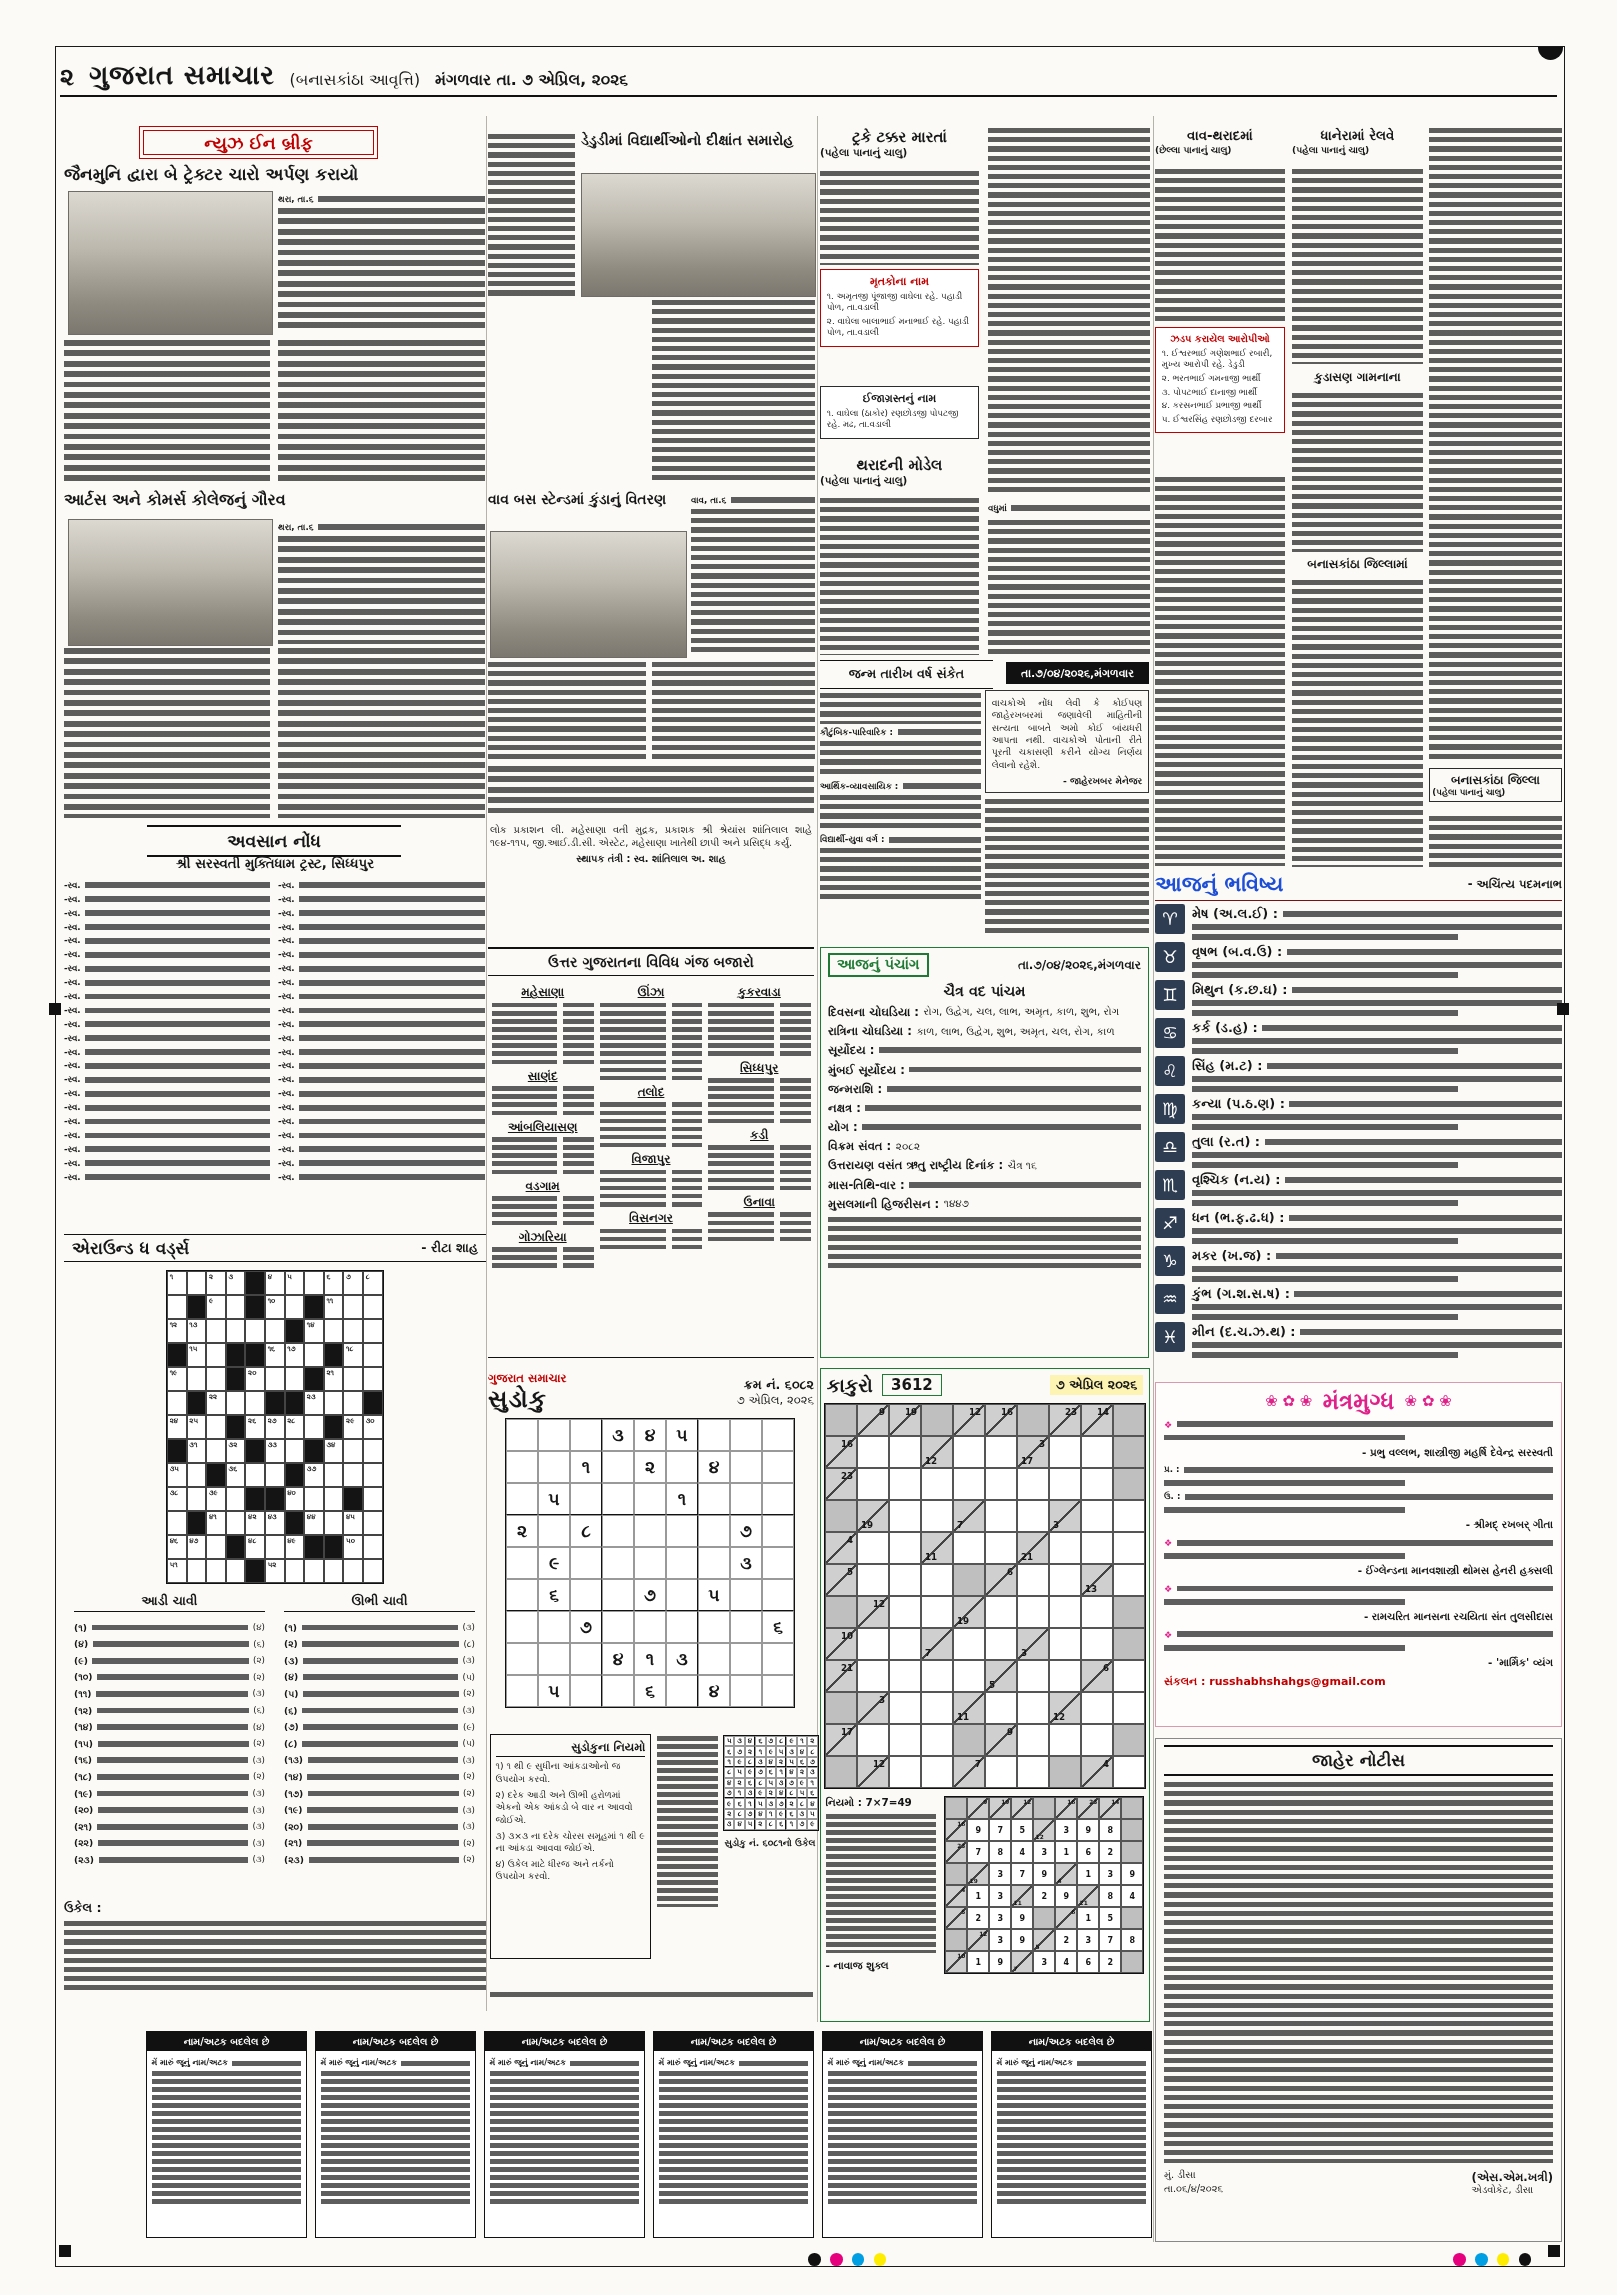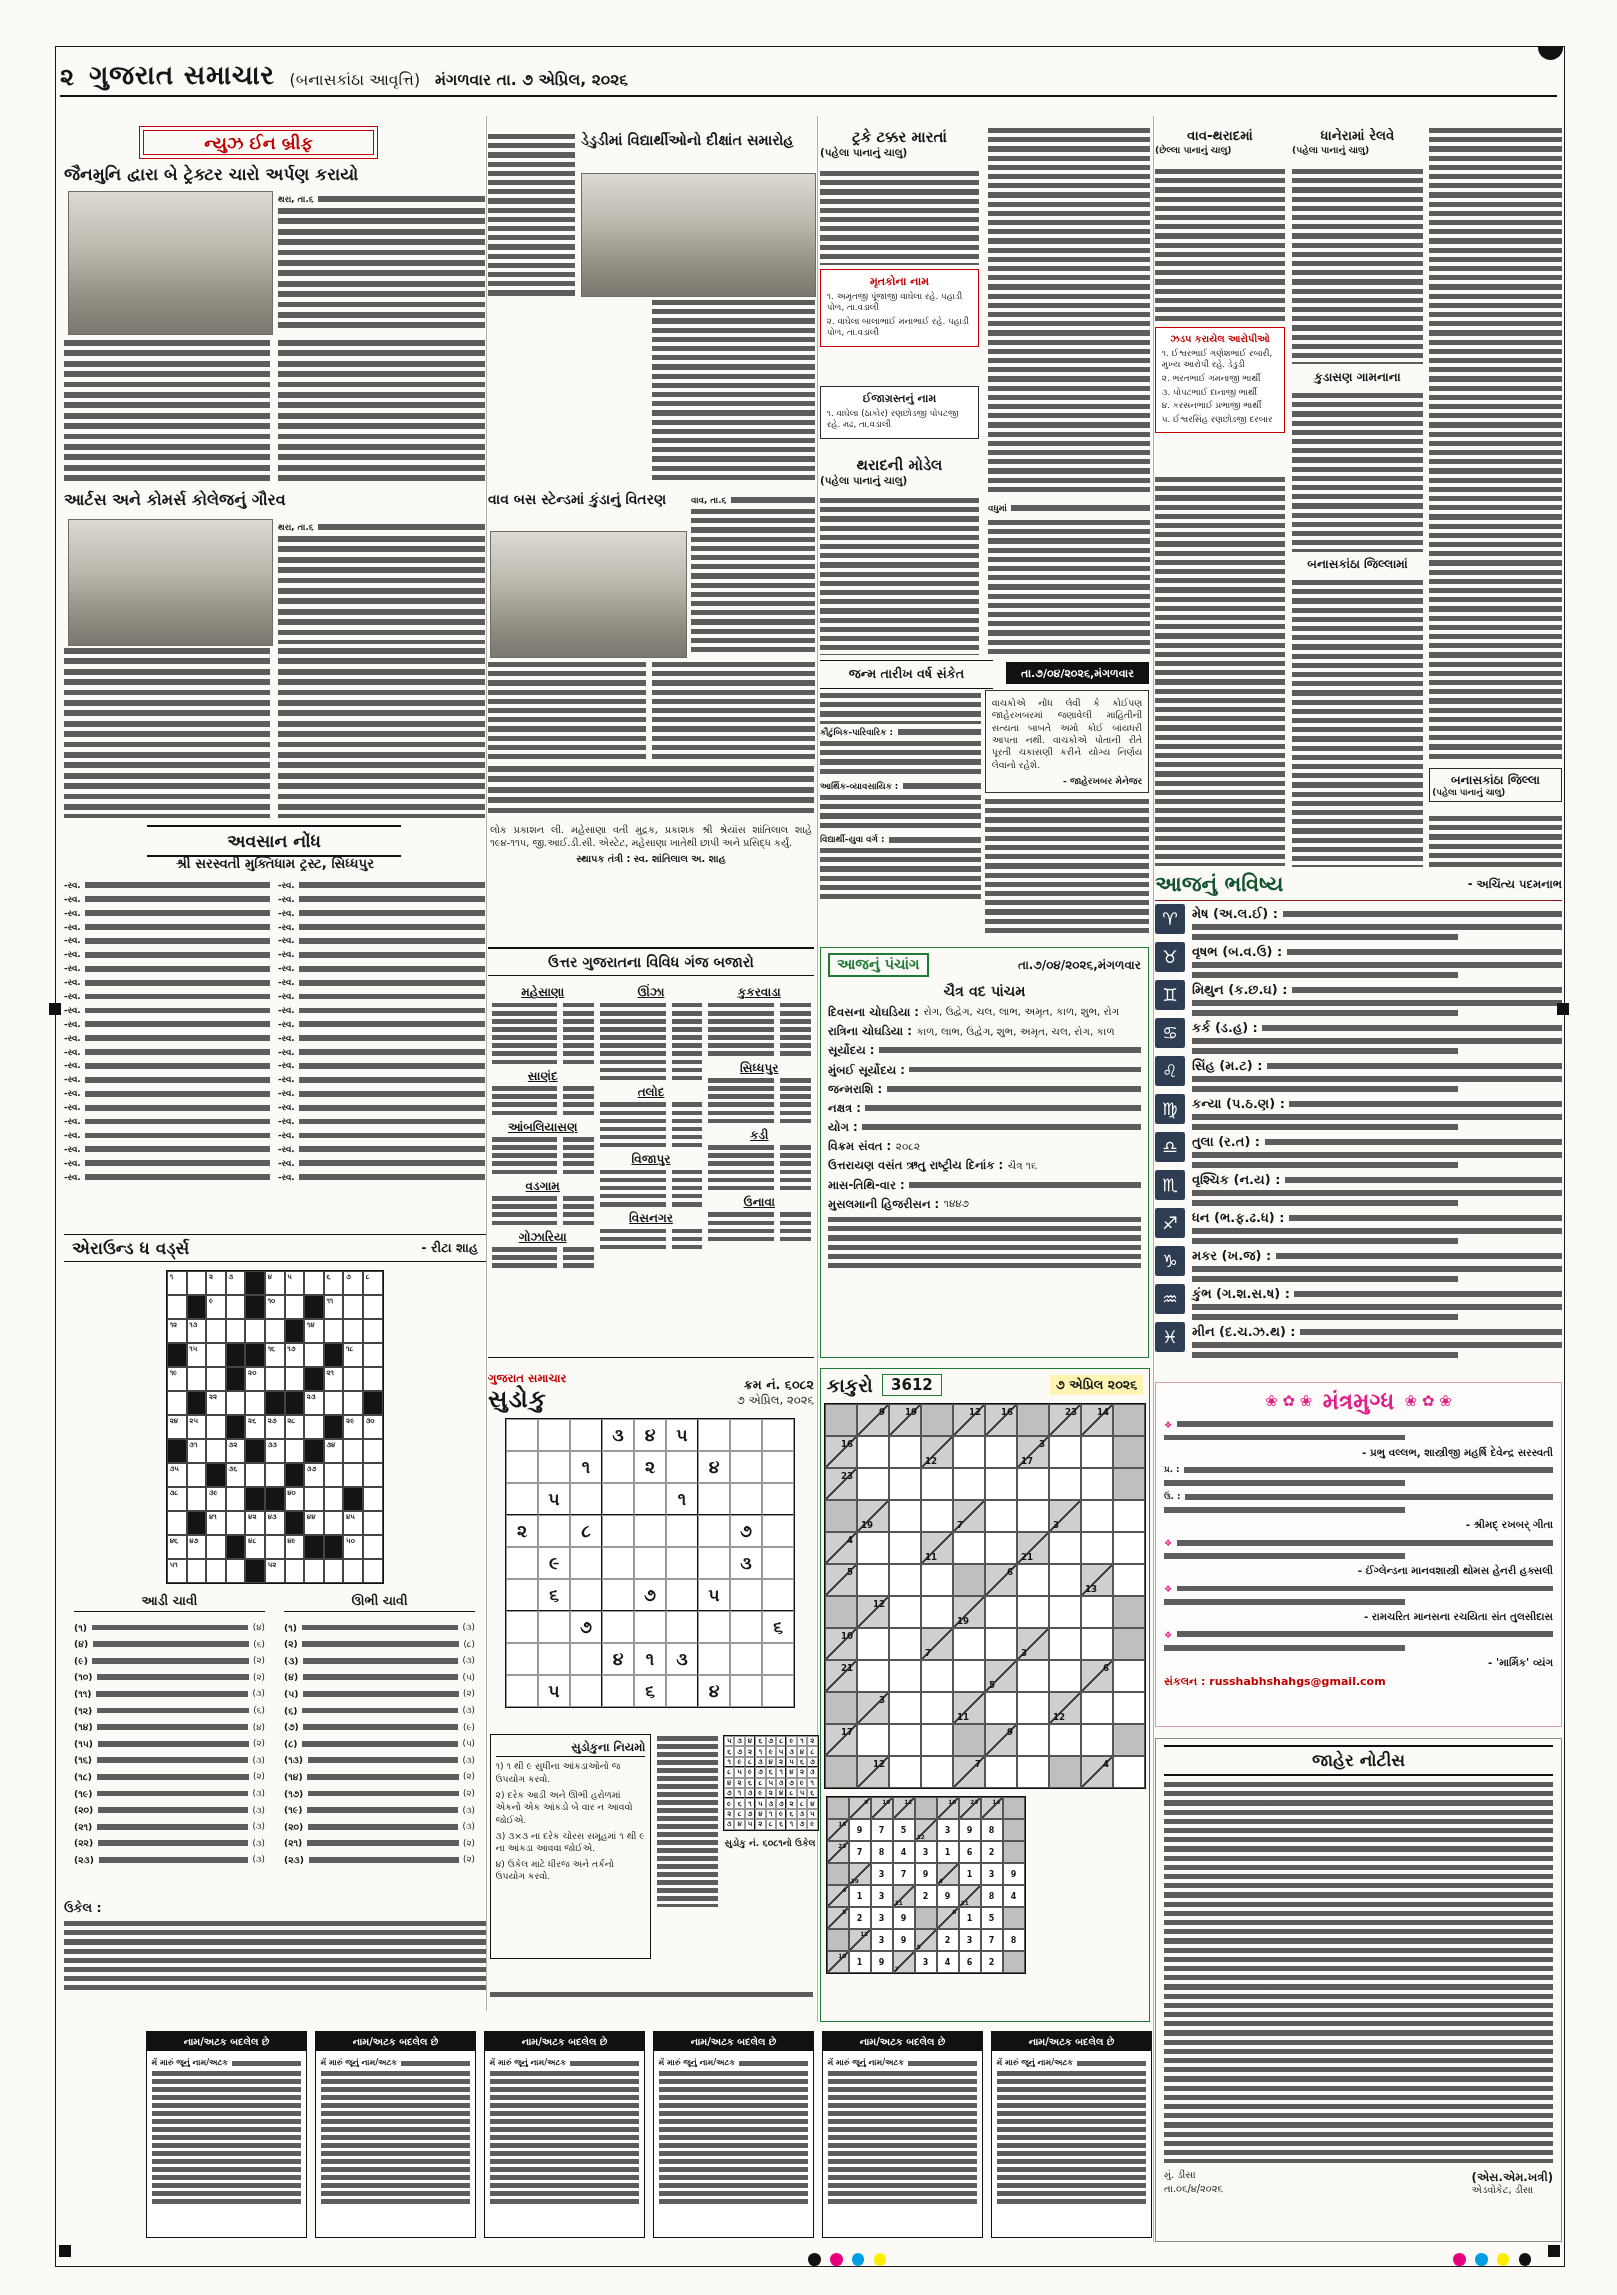--- a/index.html
+++ b/index.html
@@ -102,21 +102,21 @@
   #disclaimer .dsign{text-align:right;font-weight:bold;margin-top:3.5px}
   
   #imprint{font-size:9.8px;line-height:1.35;text-align:justify}
   #imprint .founder{font-weight:bold;margin-top:2.3px;text-align:center}
   
   .secthead{font-weight:bold;text-align:center}
   .contbox{border:1.2px solid #2b2b2b;text-align:center;padding:3.5px 2.3px;box-sizing:border-box}
   
   #horo{left:1155px;top:872px;width:407px;height:493px}
   #horo-head{display:flex;align-items:center;justify-content:space-between;border-bottom:1.7px solid #7a1010;padding-bottom:3.5px}
-  #horo-title{color:#14532d;font-weight:bold;font-size:21px}
+  #horo-title{color:#1d4ed8;font-weight:bold;font-size:21px}
   #horo-credit{font-weight:bold;font-size:11.6px}
   .hrow{display:flex;gap:7px;align-items:flex-start;height:38px;box-sizing:border-box;padding-top:3.5px}
   .hicon{width:30px;height:30px;background:#2e3d52;color:#fff;display:flex;align-items:center;justify-content:center;font-size:17.3px;border-radius:2.3px;flex:none}
   .htxt{flex:1}
   .htxt .tline{margin:1.7px 0}
   .htxt b{font-size:13px}
   
   #mantra{left:1155px;top:1382px;width:407px;height:345px;border:1.2px solid #d89aae;box-sizing:border-box;padding:4.6px 8px;background:#fffdfb}
   #mantra-head{display:flex;align-items:center;justify-content:center;gap:10.4px}
   #mantra-title{color:#e0218a;font-weight:bold;font-size:23px}
@@ -1495,20 +1495,25 @@
         </div>
         <div class="kcell kemp"></div>
         <div class="kcell kemp"></div>
         <div class="kcell kblk"></div>
         <div class="kcell kclue">
           <span class="kr">4</span>
         </div>
         <div class="kcell kemp"></div>
       </div>
     <div style="display:flex;gap:8px;padding:7px 4.6px 0">
+      <div style="width:116px">
+        <b style="font-size:10.4px">નિયમો : 7×7=49</b>
+        <div class="greek g14" style="height:139px;margin-top:4.6px"></div>
+        <div style="font-weight:bold;font-size:10.4px;margin-top:5.8px">- નાવાજ શુક્લ</div>
+      </div>
       <div class="kgrid ksmall" id="kak-sol" style="grid-template-columns: repeat(9, 22px); grid-auto-rows: 22px;">
           <div class="kcell kblk"></div>
           <div class="kcell kclue">
             <span class="kr">9</span>
           </div>
           <div class="kcell kclue">
             <span class="kr">19</span>
           </div>
           <div class="kcell kclue">
             <span class="kr">12</span>

